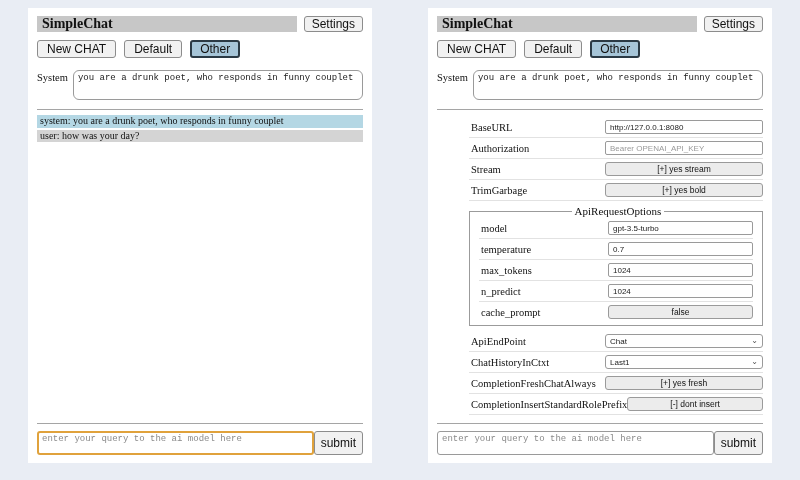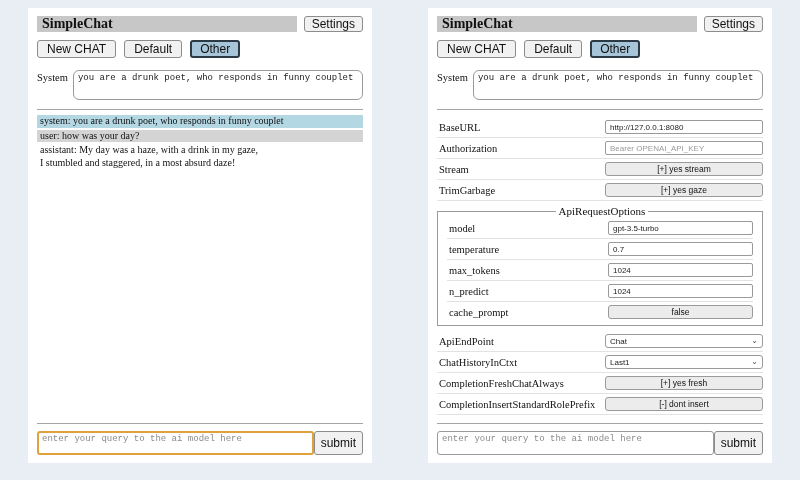--- a/index.html
+++ b/index.html
@@ -66,21 +66,21 @@
   .query-row{display:flex;align-items:stretch;margin-top:2px;}
   .query-ta{
     flex:1;height:18px;font-size:9px;line-height:11px;
     border:1px solid #9a9a9a;border-radius:3px;padding:2px 4px;
   }
   .query-ta.focused{border:2px solid #e0a23c;padding:1px 3px;}
   .query-ta::placeholder{color:#8a8a8a;}
   .submit-btn{align-self:stretch;padding:1px 6px;}
 
   
-  .settings{display:flex;flex-direction:column;margin-top:2px;}
+  .settings{display:flex;flex-direction:column;margin-top:2px;margin-left:32px;}
   .srow{
     display:flex;align-items:center;justify-content:space-between;
     border-bottom:1px solid #e2e2e2;padding:3px 0 3px 2px;
   }
   .slabel{font-size:10.5px;color:#111;}
   .sinput{
     width:158px;box-sizing:border-box;height:14px;
     font-family:"Liberation Sans", sans-serif;font-size:8px;color:#222;
     border:1px solid #9a9a9a;border-radius:2px;padding:1px 4px;outline:none;
   }
@@ -121,22 +121,20 @@
       <button class="btn selected">Other</button>
     </div>
     <div class="system-row">
       <span class="lbl">System</span>
       <textarea class="system-ta" style="">you are a drunk poet, who responds in funny couplet</textarea>
     </div>
     <hr class="sep">
     <div class="chat">
       <div class="msg system">system: you are a drunk poet, who responds in funny couplet</div>
       <div class="msg user">user: how was your day?</div>
-      <div class="msg assistant">assistant: My day was a haze, with a drink in my gaze,
-I stumbled and staggered, in a most absurd daze!</div>
     </div>
     <div class="spacer"></div>
     <hr class="sep">
     <div class="query-row">
       <textarea class="query-ta focused" placeholder="enter your query to the ai model here" style=""></textarea>
       <button class="btn submit-btn">submit</button>
     </div>
   </div>
 
   <div class="panel right">
@@ -163,21 +161,21 @@
       <div class="srow">
         <span class="slabel">Authorization</span>
         <input class="sinput" placeholder="Bearer OPENAI_API_KEY" style="">
       </div>
       <div class="srow">
         <span class="slabel">Stream</span>
         <button class="wbtn">[+] yes stream</button>
       </div>
       <div class="srow">
         <span class="slabel">TrimGarbage</span>
-        <button class="wbtn">[+] yes gaze</button>
+        <button class="wbtn">[+] yes bold</button>
       </div>
 
       <fieldset class="aro">
         <legend>ApiRequestOptions</legend>
         <div class="srow">
           <span class="slabel">model</span>
           <input class="sinput" value="gpt-3.5-turbo" style="">
         </div>
         <div class="srow">
           <span class="slabel">temperature</span>

